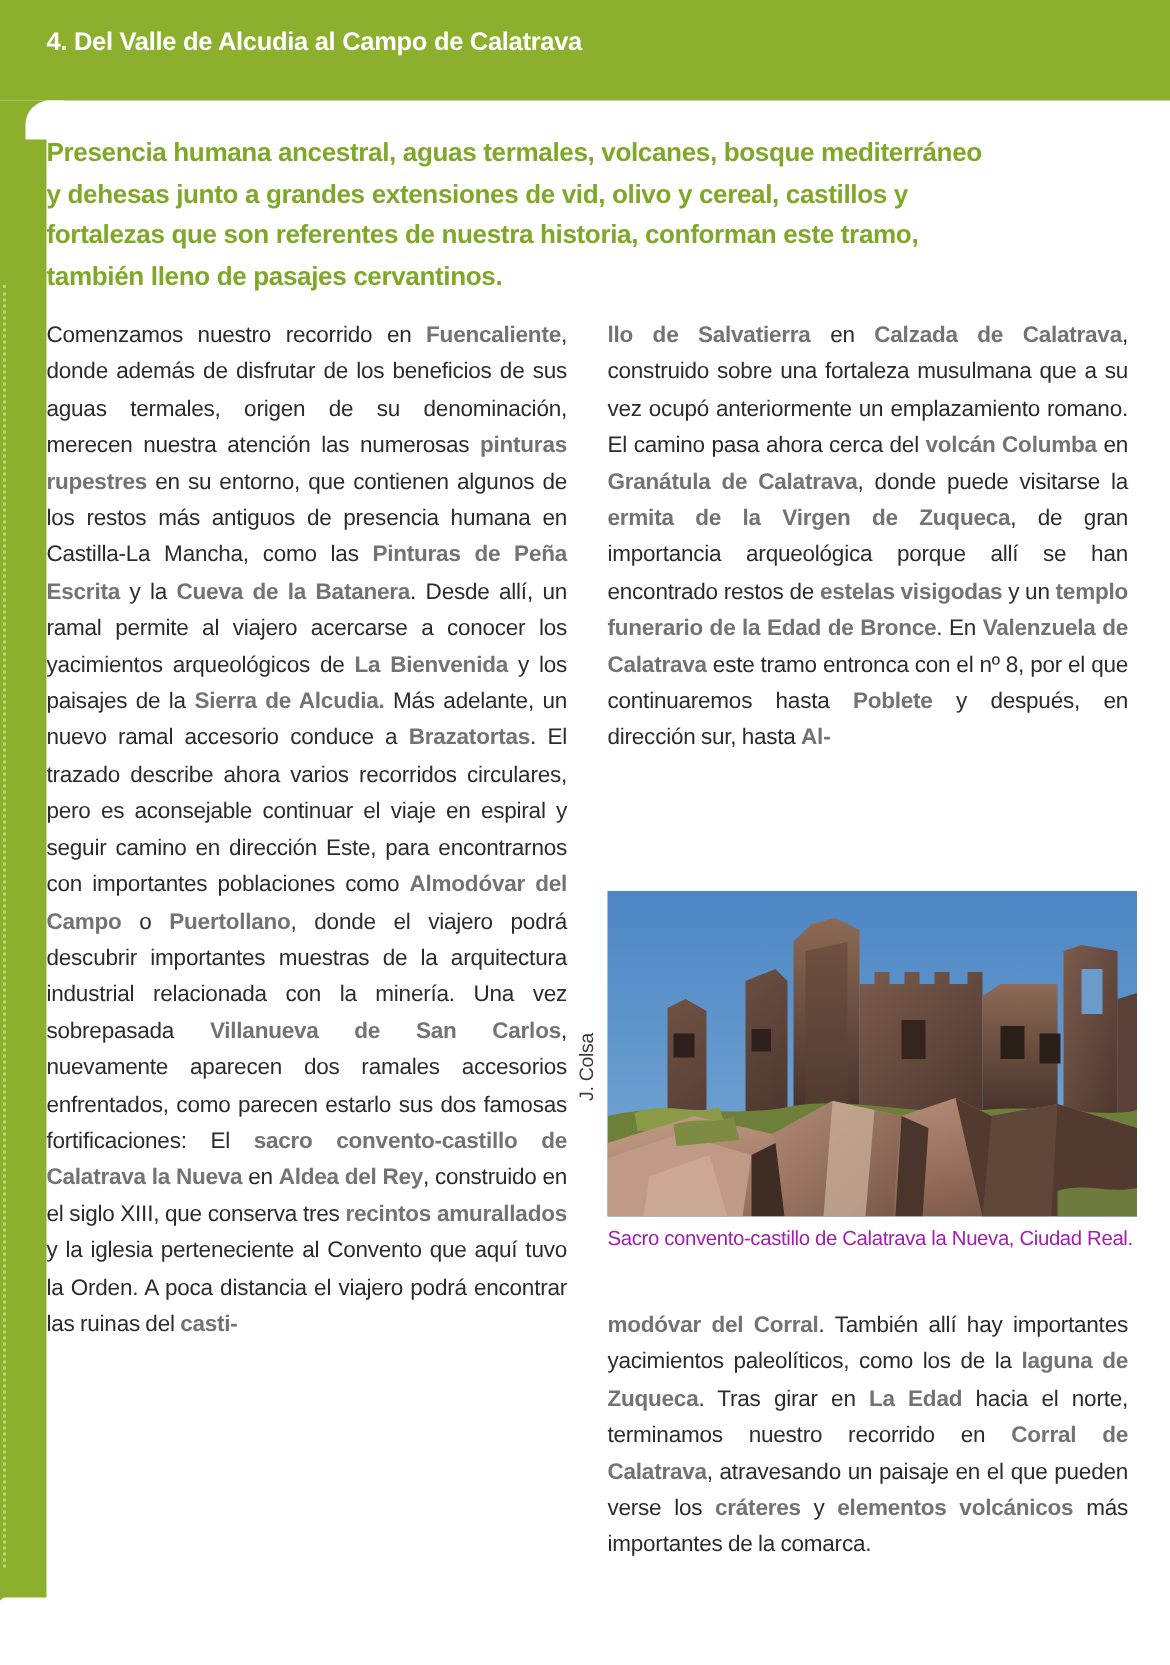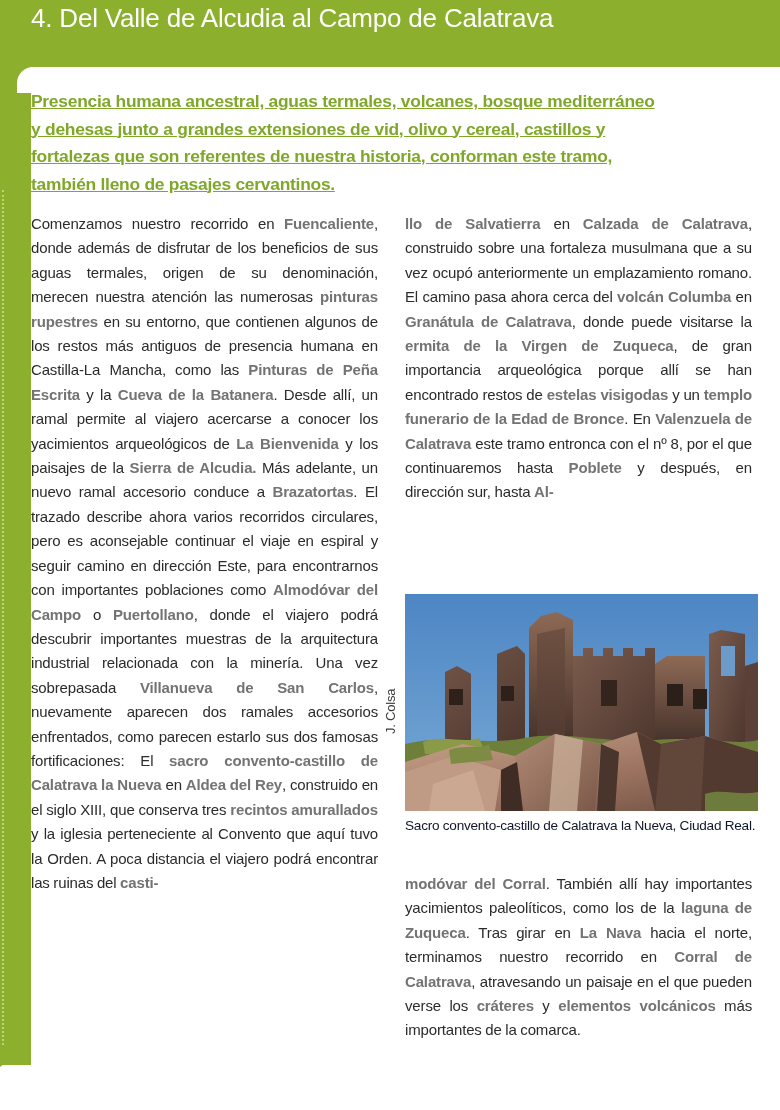--- a/index.html
+++ b/index.html
@@ -20,23 +20,23 @@
   .header-band {
     position: absolute;
     left: 0; top: 0;
     width: 780px;
     height: 67px;
     background: #8cb02e;
   }
   .header-title {
     position: absolute;
     left: 31px;
-    top: 3px;
-    font-size: 26px;
-    font-weight: normal;
+    top: 18px;
+    font-size: 17px;
+    font-weight: bold;
     color: #ffffff;
     letter-spacing: -0.2px;
     white-space: nowrap;
   }
 
   
   .left-strip {
     position: absolute;
     left: 0;
     top: 67px;
@@ -76,21 +76,20 @@
   .lead {
     position: absolute;
     left: 31px;
     top: 88px;
     width: 630px;
     font-size: 17.4px;
     line-height: 27.5px;
     color: #7fa828;
     font-weight: 600;
     letter-spacing: -0.25px;
-    text-decoration: underline;
   }
 
   
   .col {
     position: absolute;
     font-size: 15px;
     line-height: 24.4px;
     color: #2b2b2b;
     text-align: justify;
     letter-spacing: -0.15px;
@@ -141,41 +140,41 @@
     color: #3a3a3a;
     white-space: nowrap;
     letter-spacing: -0.2px;
   }
   .photo-caption {
     position: absolute;
     left: 405px;
     top: 818px;
     width: 370px;
     font-size: 13.6px;
-    color: #0f172a;
+    color: #a21caf;
     letter-spacing: -0.25px;
     white-space: nowrap;
   }
 </style>
 </head>
 <body>
 
 <div class="header-band"></div>
 <div class="header-title">4. Del Valle de Alcudia al Campo de Calatrava</div>
 
 <div class="left-strip"></div>
 <div class="left-notch"></div>
 <div class="left-strip-tip"></div>
 <div class="left-dotline"></div>
 
 <div class="lead">Presencia humana ancestral, aguas termales, volcanes, bosque mediterráneo y dehesas junto a grandes extensiones de vid, olivo y cereal, castillos y fortalezas que son referentes de nuestra historia, conforman este tramo, también lleno de pasajes cervantinos.</div>
 
 <div class="col col-left">Comenzamos nuestro recorrido en <b>Fuencaliente</b>, donde además de disfrutar de los beneficios de sus aguas termales, origen de su denominación, merecen nuestra atención las numerosas <b>pinturas rupestres</b> en su entorno, que contienen algunos de los restos más antiguos de presencia humana en Castilla-La Mancha, como las <b>Pinturas de Peña Escrita</b> y la <b>Cueva de la Batanera</b>. Desde allí, un ramal permite al viajero acercarse a conocer los yacimientos arqueológicos de <b>La Bienvenida</b> y los paisajes de la <b>Sierra de Alcudia.</b> Más adelante, un nuevo ramal accesorio conduce a <b>Brazatortas</b>. El trazado describe ahora varios recorridos circulares, pero es aconsejable continuar el viaje en espiral y seguir camino en dirección Este, para encontrarnos con importantes poblaciones como <b>Almodóvar del Campo</b> o <b>Puertollano</b>, donde el viajero podrá descubrir importantes muestras de la arquitectura industrial relacionada con la minería. Una vez sobrepasada <b>Villanueva de San Carlos</b>, nuevamente aparecen dos ramales accesorios enfrentados, como parecen estarlo sus dos famosas fortificaciones: El <b>sacro convento-castillo de Calatrava la Nueva</b> en <b>Aldea del Rey</b>, construido en el siglo XIII, que conserva tres <b>recintos amurallados</b> y la iglesia perteneciente al Convento que aquí tuvo la Orden. A poca distancia el viajero podrá encontrar las ruinas del <b>casti-</b></div>
 <div class="col col-right-top"><b>llo de Salvatierra</b> en <b>Calzada de Calatrava</b>, construido sobre una fortaleza musulmana que a su vez ocupó anteriormente un emplazamiento romano. El camino pasa ahora cerca del <b>volcán Columba</b> en <b>Granátula de Calatrava</b>, donde puede visitarse la <b>ermita de la Virgen de Zuqueca</b>, de gran importancia arqueológica porque allí se han encontrado restos de <b>estelas visigodas</b> y un <b>templo funerario de la Edad de Bronce</b>. En <b>Valenzuela de Calatrava</b> este tramo entronca con el nº 8, por el que continuaremos hasta <b>Poblete</b> y después, en dirección sur, hasta <b>Al-</b></div>
-<div class="col col-right-bottom"><b>modóvar del Corral</b>. También allí hay importantes yacimientos paleolíticos, como los de la <b>laguna de Zuqueca</b>. Tras girar en <b>La Nava</b> hacia el norte, terminamos nuestro recorrido en <b>Corral de Calatrava</b>, atravesando un paisaje en el que pueden verse los <b>cráteres</b> y <b>elementos volcánicos</b> más importantes de la comarca.</div>
+<div class="col col-right-bottom"><b>modóvar del Corral</b>. También allí hay importantes yacimientos paleolíticos, como los de la <b>laguna de Zuqueca</b>. Tras girar en <b>La Edad</b> hacia el norte, terminamos nuestro recorrido en <b>Corral de Calatrava</b>, atravesando un paisaje en el que pueden verse los <b>cráteres</b> y <b>elementos volcánicos</b> más importantes de la comarca.</div>
 
 <div class="photo-wrap">
   <div class="photo">
     <svg width="353" height="217" viewBox="0 0 353 217" preserveAspectRatio="none">
       <defs>
         <linearGradient id="sky" x1="0" y1="0" x2="0" y2="1">
           <stop offset="0%" stop-color="#4d86c4"></stop>
           <stop offset="100%" stop-color="#7aaad6"></stop>
         </linearGradient>
         <linearGradient id="stoneA" x1="0" y1="0" x2="1" y2="1">

